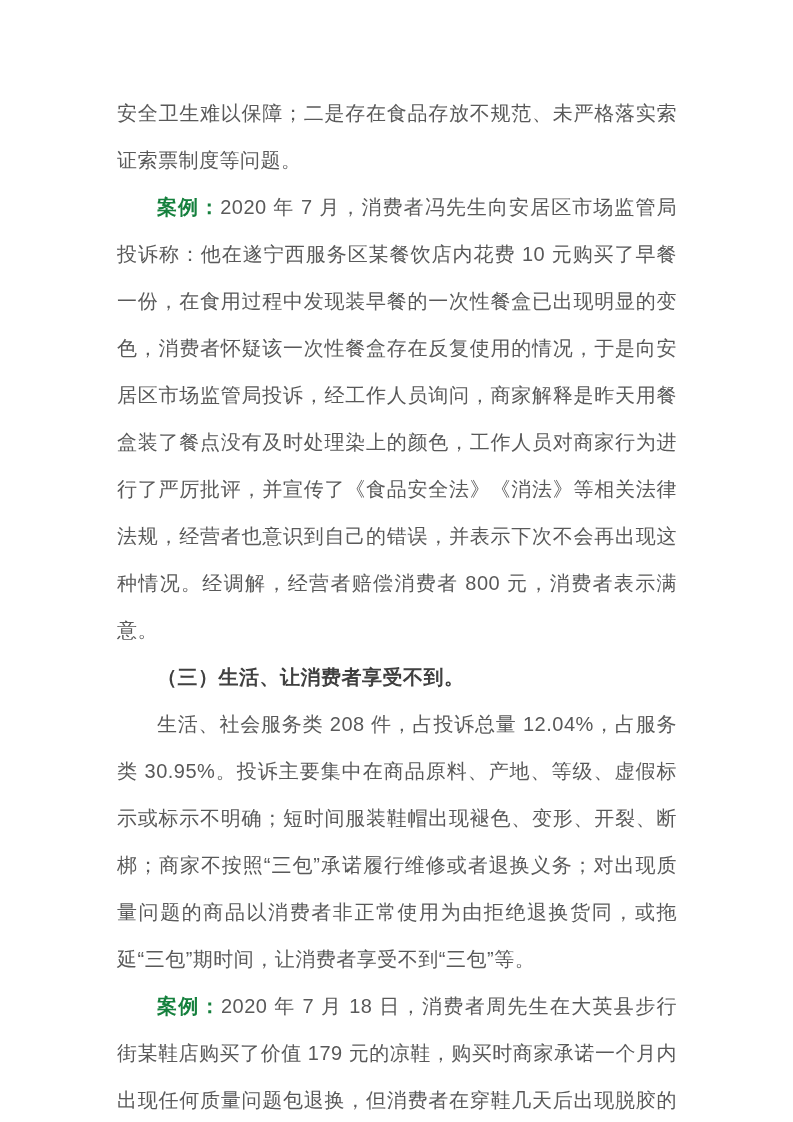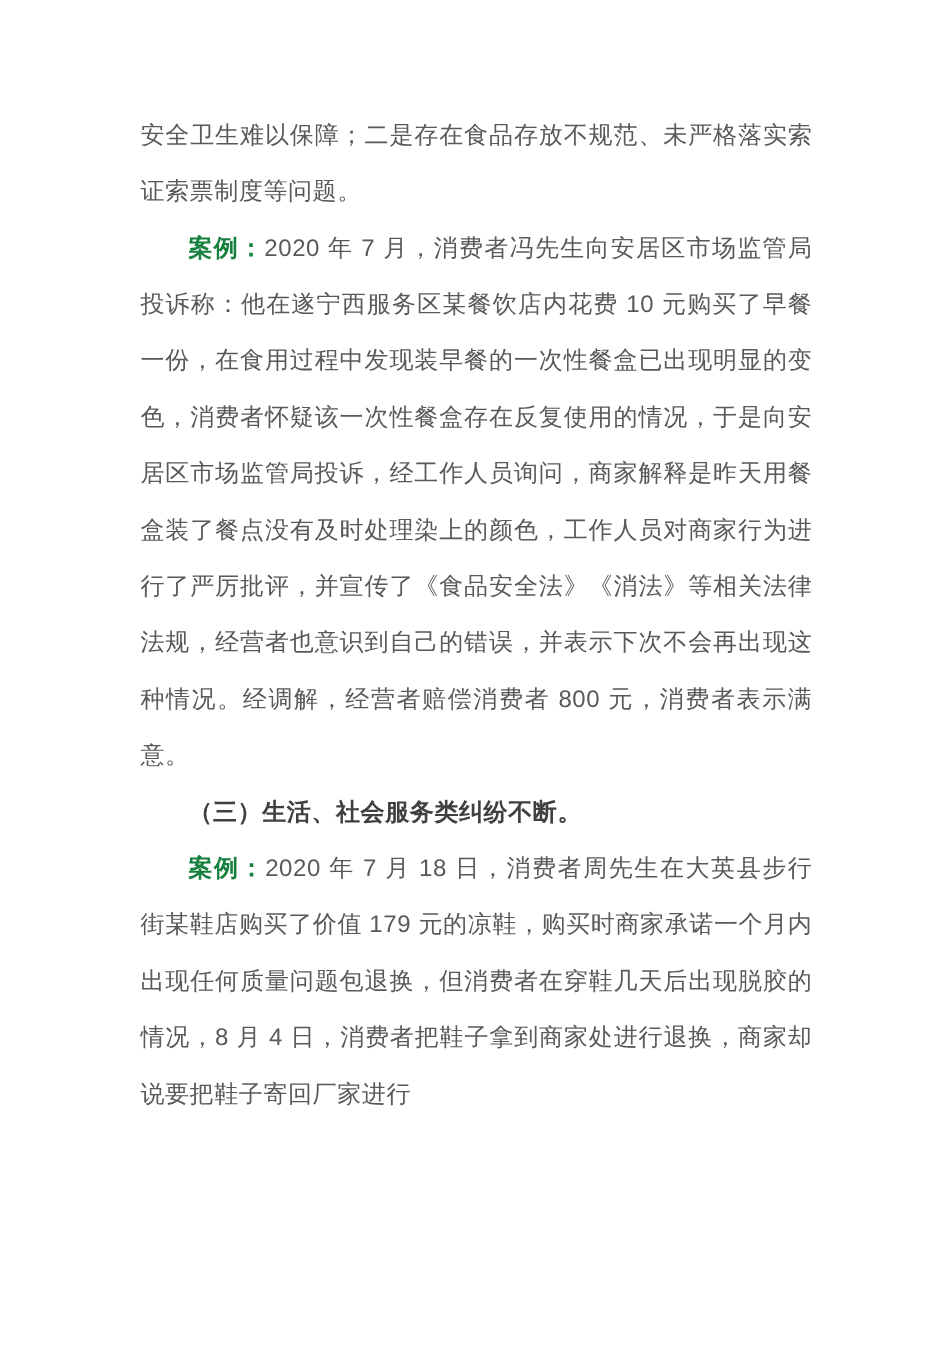--- a/index.html
+++ b/index.html
@@ -44,18 +44,19 @@
 </style>
 </head>
 <body>
 
 <div class="page">
 
   <p class="para"><span>安全卫生难以保障；二是存在食品存放不规范、未严格落实索证索票制度等问题。</span></p>
 
   <p class="para indent"><span class="bold-prefix">案例：</span><span>2020 年 7 月，消费者冯先生向安居区市场监管局投诉称：他在遂宁西服务区某餐饮店内花费 10 元购买了早餐一份，在食用过程中发现装早餐的一次性餐盒已出现明显的变色，消费者怀疑该一次性餐盒存在反复使用的情况，于是向安居区市场监管局投诉，经工作人员询问，商家解释是昨天用餐盒装了餐点没有及时处理染上的颜色，工作人员对商家行为进行了严厉批评，并宣传了《食品安全法》《消法》等相关法律法规，经营者也意识到自己的错误，并表示下次不会再出现这种情况。经调解，经营者赔偿消费者 800 元，消费者表示满意。</span></p>
 
-  <p class="para indent heading"><span>（三）生活、社会服务类纠纷不断。</span></p>
+  <p class="para indent heading"><span>（三）生活、让消费者享受不到。</span></p>
 
+  <p class="para indent"><span>生活、社会服务类 208 件，占投诉总量 12.04%，占服务类 30.95%。投诉主要集中在商品原料、产地、等级、虚假标示或标示不明确；短时间服装鞋帽出现褪色、变形、开裂、断梆；商家不按照“三包”承诺履行维修或者退换义务；对出现质量问题的商品以消费者非正常使用为由拒绝退换货同，或拖延“三包”期时间，让消费者享受不到“三包”等。</span></p>
 
   <p class="para indent"><span class="bold-prefix">案例：</span><span>2020 年 7 月 18 日，消费者周先生在大英县步行街某鞋店购买了价值 179 元的凉鞋，购买时商家承诺一个月内出现任何质量问题包退换，但消费者在穿鞋几天后出现脱胶的情况，8 月 4 日，消费者把鞋子拿到商家处进行退换，商家却说要把鞋子寄回厂家进行</span></p>
 
 </div>
 
 </body></html>

